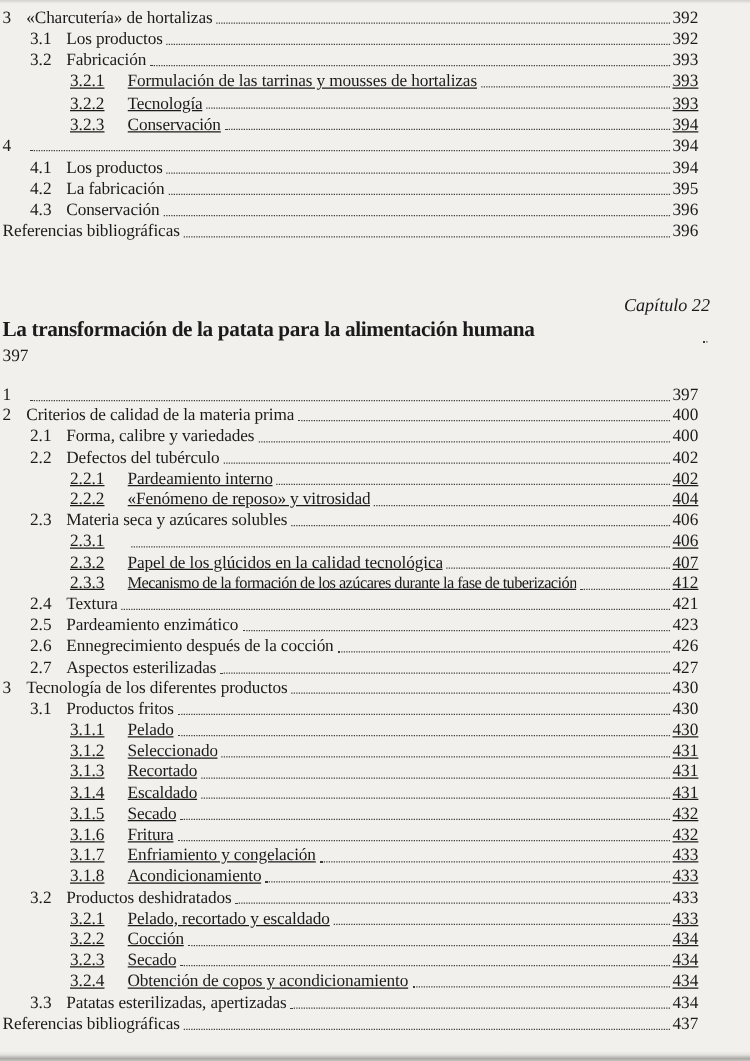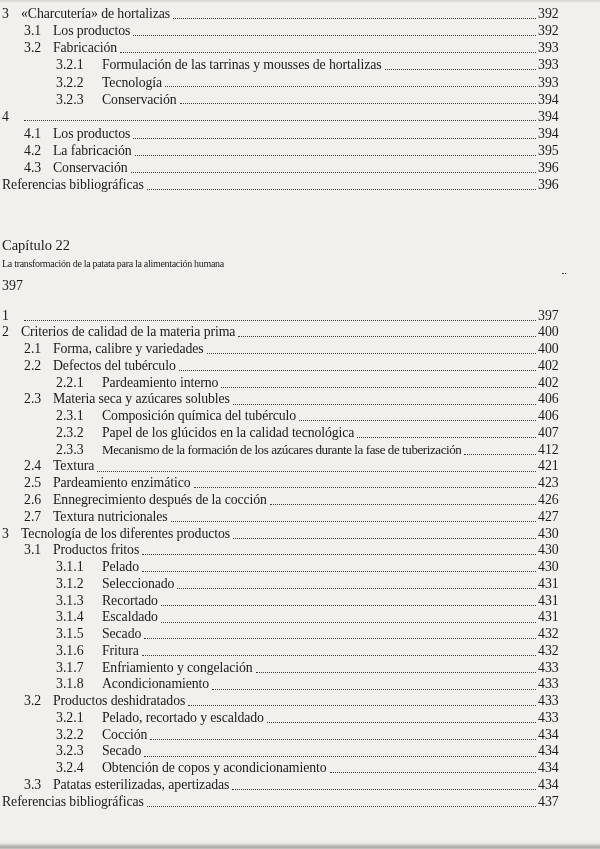--- a/index.html
+++ b/index.html
@@ -22,44 +22,45 @@
     align-items: baseline;
     white-space: nowrap;
     font-size: 13.8px;
   }
   .toc-top .row   { height: 17.15px; line-height: 17.15px; }
   .toc-chap .row  { height: 16.78px; line-height: 16.78px; }
   .num   { flex: 0 0 auto; }
   .lvl1 .num { width: 19px; }
   .lvl2      { padding-left: 22px; }
   .lvl2 .num { width: 29px; }
-  .lvl3      { padding-left: 54px; }
+  .lvl3      { padding-left: 54px; text-decoration: underline; }
   .lvl3 .num { width: 46px; }
   .title { flex: 0 1 auto; overflow: hidden; letter-spacing: -0.1px; }
   .title.tight { font-size: 13.1px; letter-spacing: -0.45px; }
   .dots {
     flex: 1 1 auto;
     min-width: 4px;
     border-bottom: 1.7px dotted #3c3c3c;
     align-self: flex-end;
     margin: 0 2px 3.6px 3px;
     height: 0;
   }
   .pg { flex: 0 0 30px; text-align: left; }
   
   .chapter-head { margin-top: 42px; }
   .chap-label {
-    text-align: left;
+    text-align: right;
+    font-style: italic;
     font-size: 14.5px;
     line-height: 18px;
     height: 18px;
   }
   .chap-title {
-    font-weight: normal;
-    font-size: 10px;
+    font-weight: bold;
+    font-size: 17px;
     letter-spacing: -0.3px;
     line-height: 19px;
     height: 19px;
     white-space: nowrap;
   }
   .authors-row {
     display: flex; align-items: baseline;
     height: 17px; line-height: 17px;
     font-size: 13.9px;
     white-space: nowrap;
@@ -188,29 +189,34 @@
         <span class="title">Defectos del tubérculo</span>
         <span class="dots"></span>
         <span class="pg">402</span>
       </div>
       <div class="row lvl3">
         <span class="num">2.2.1</span>
         <span class="title">Pardeamiento interno</span>
         <span class="dots"></span>
         <span class="pg">402</span>
       </div>
+      <div class="row lvl3">
+        <span class="num">2.2.2</span>
+        <span class="title">«Fenómeno de reposo» y vitrosidad</span>
+        <span class="dots"></span>
+        <span class="pg">404</span>
+      </div>
       <div class="row lvl2">
         <span class="num">2.3</span>
         <span class="title">Materia seca y azúcares solubles</span>
         <span class="dots"></span>
         <span class="pg">406</span>
       </div>
       <div class="row lvl3">
         <span class="num">2.3.1</span>
-        <span class="title">Composición química del tubérculo</span>
         <span class="dots"></span>
         <span class="pg">406</span>
       </div>
       <div class="row lvl3">
         <span class="num">2.3.2</span>
         <span class="title">Papel de los glúcidos en la calidad tecnológica</span>
         <span class="dots"></span>
         <span class="pg">407</span>
       </div>
       <div class="row lvl3">
@@ -232,21 +238,21 @@
         <span class="pg">423</span>
       </div>
       <div class="row lvl2">
         <span class="num">2.6</span>
         <span class="title">Ennegrecimiento después de la cocción</span>
         <span class="dots"></span>
         <span class="pg">426</span>
       </div>
       <div class="row lvl2">
         <span class="num">2.7</span>
-        <span class="title">Textura nutricionales</span>
+        <span class="title">Aspectos esterilizadas</span>
         <span class="dots"></span>
         <span class="pg">427</span>
       </div>
       <div class="row lvl1">
         <span class="num">3</span>
         <span class="title">Tecnología de los diferentes productos</span>
         <span class="dots"></span>
         <span class="pg">430</span>
       </div>
       <div class="row lvl2">

